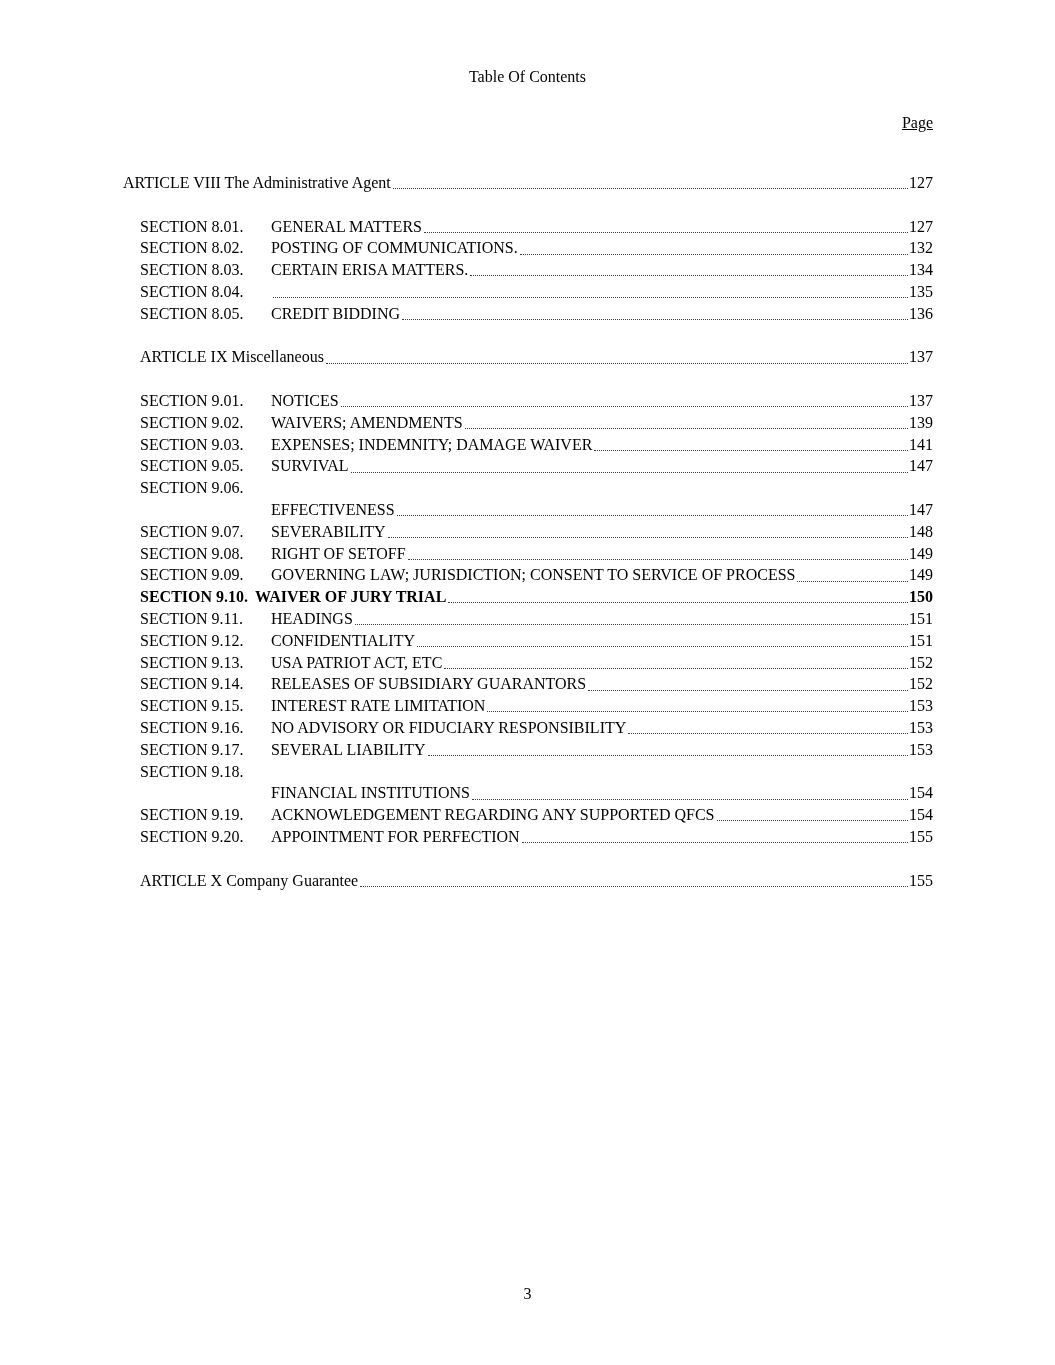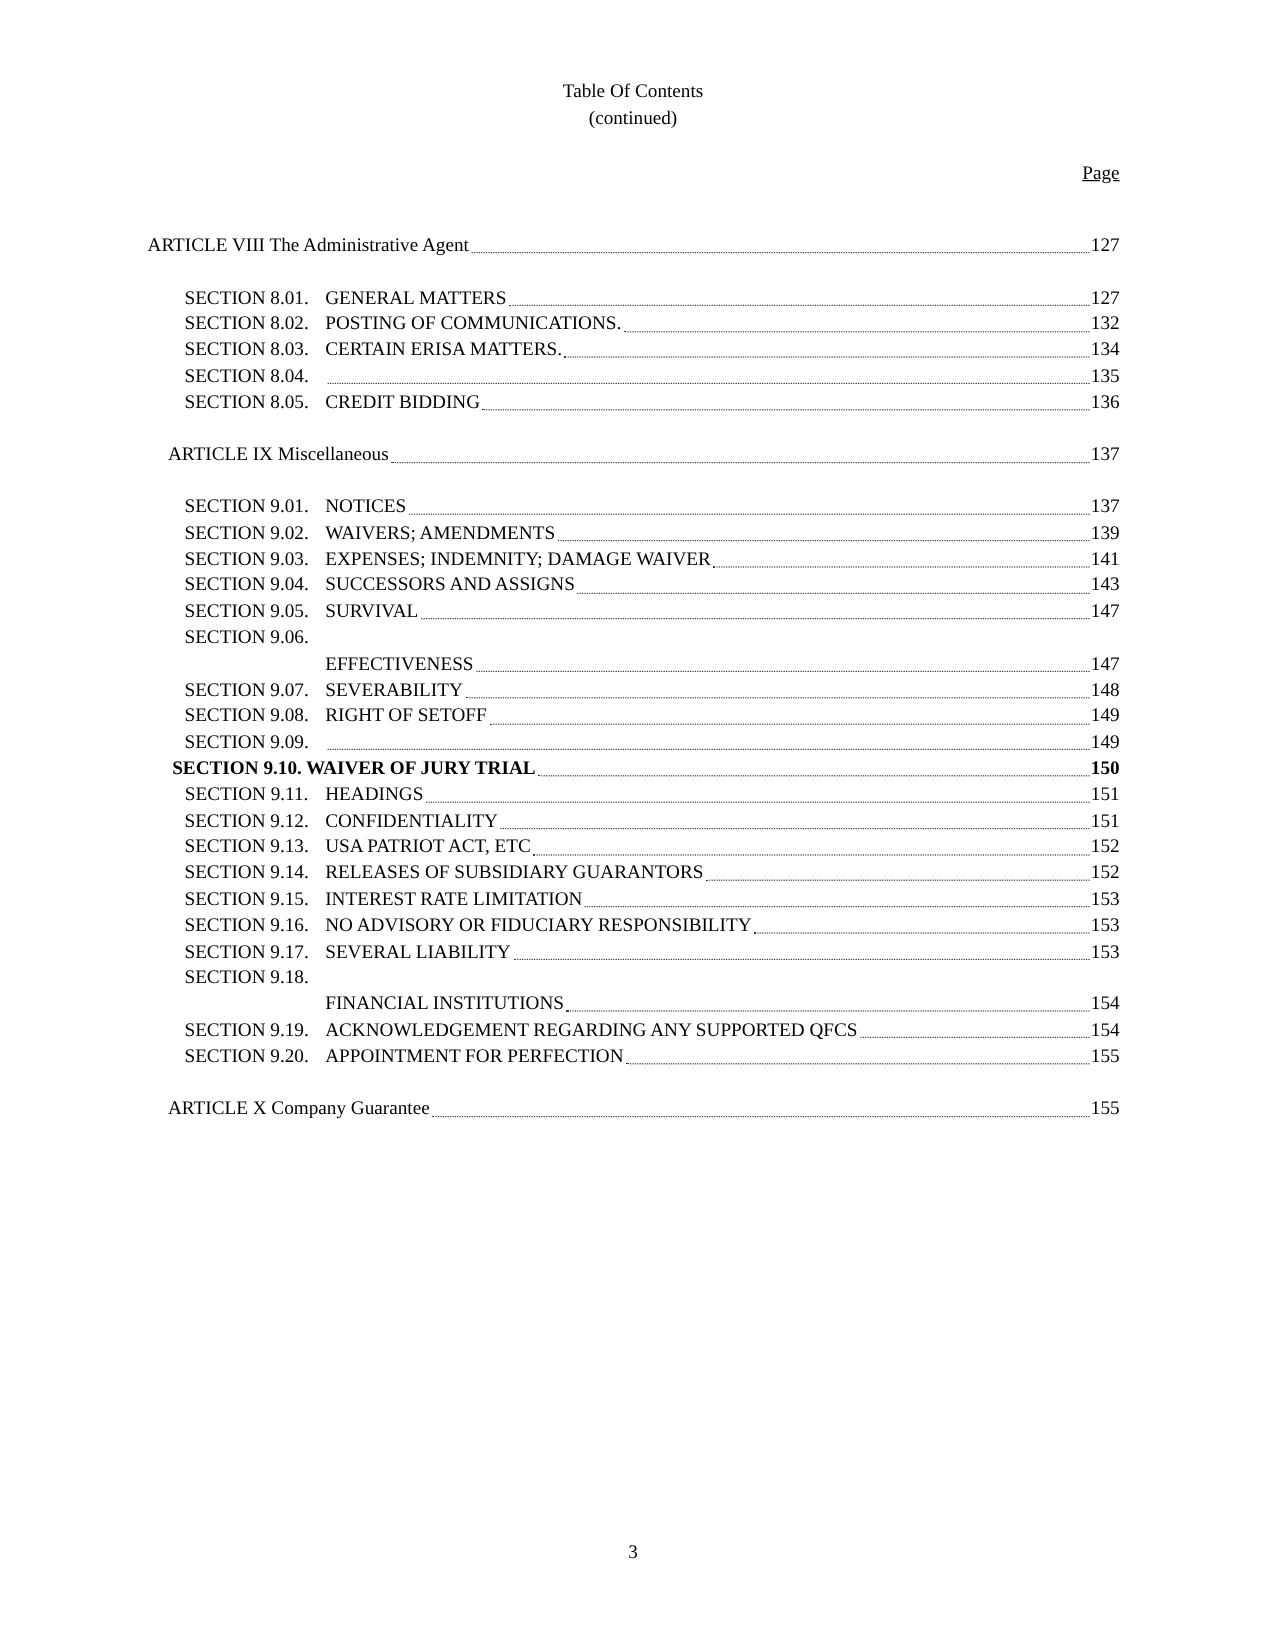--- a/index.html
+++ b/index.html
@@ -23,21 +23,21 @@
     text-align: right;
     line-height: 22px;
   }
   .page-header .hdr { text-decoration: underline; margin-top: 11px; }
   .toc {
     margin-left: 123px;
     width: 810px;
     margin-top: 38px;
   }
   .group + .group { margin-top: 21.8px; margin-left: 17px; }
-  .row, .cont-line { display: flex; line-height: 21.8px; text-align: center; }
+  .row, .cont-line { display: flex; line-height: 21.8px; }
   .row .label { flex: none; width: 131px; white-space: nowrap; }
   .row.bold { font-weight: bold; }
   .row.bold .label { width: 115px; }
   .title, .atext { flex: none; white-space: nowrap; }
   .indent { flex: none; width: 131px; }
   .leader {
     flex: 1 1 auto;
     min-width: 8px;
     border-bottom: 1.4px dotted #3a3a3a;
     align-self: flex-end;
@@ -50,21 +50,20 @@
     width: 1055px;
     text-align: center;
     line-height: 22px;
   }
 </style>
 </head>
 <body>
 
 <div class="title-block">
   <div>Table Of Contents</div>
-  <div>(continued)</div>
 </div>
 
 <div class="page-header">
   <span class="hdr">Page</span>
 </div>
 
 <main class="toc">
     <div class="group">
       <div class="row article">
         <span class="atext">ARTICLE VIII The Administrative Agent</span>
@@ -123,26 +122,20 @@
         <span class="leader"></span>
         <span class="pagenum">139</span>
       </div>
       <div class="row section">
         <span class="label">SECTION 9.03.</span>
         <span class="title">EXPENSES; INDEMNITY; DAMAGE WAIVER</span>
         <span class="leader"></span>
         <span class="pagenum">141</span>
       </div>
       <div class="row section">
-        <span class="label">SECTION 9.04.</span>
-        <span class="title">SUCCESSORS AND ASSIGNS</span>
-        <span class="leader"></span>
-        <span class="pagenum">143</span>
-      </div>
-      <div class="row section">
         <span class="label">SECTION 9.05.</span>
         <span class="title">SURVIVAL</span>
         <span class="leader"></span>
         <span class="pagenum">147</span>
       </div>
       <div class="row section">
         <span class="label">SECTION 9.06.</span>
       </div>
       <div class="cont-line">
         <span class="indent"></span>
@@ -157,20 +150,21 @@
         <span class="pagenum">148</span>
       </div>
       <div class="row section">
         <span class="label">SECTION 9.08.</span>
         <span class="title">RIGHT OF SETOFF</span>
         <span class="leader"></span>
         <span class="pagenum">149</span>
       </div>
       <div class="row section">
         <span class="label">SECTION 9.09.</span>
+        <span class="title">GOVERNING LAW; JURISDICTION; CONSENT TO SERVICE OF PROCESS</span>
         <span class="leader"></span>
         <span class="pagenum">149</span>
       </div>
       <div class="row section bold">
         <span class="label">SECTION 9.10.</span>
         <span class="title">WAIVER OF JURY TRIAL</span>
         <span class="leader"></span>
         <span class="pagenum">150</span>
       </div>
       <div class="row section">

